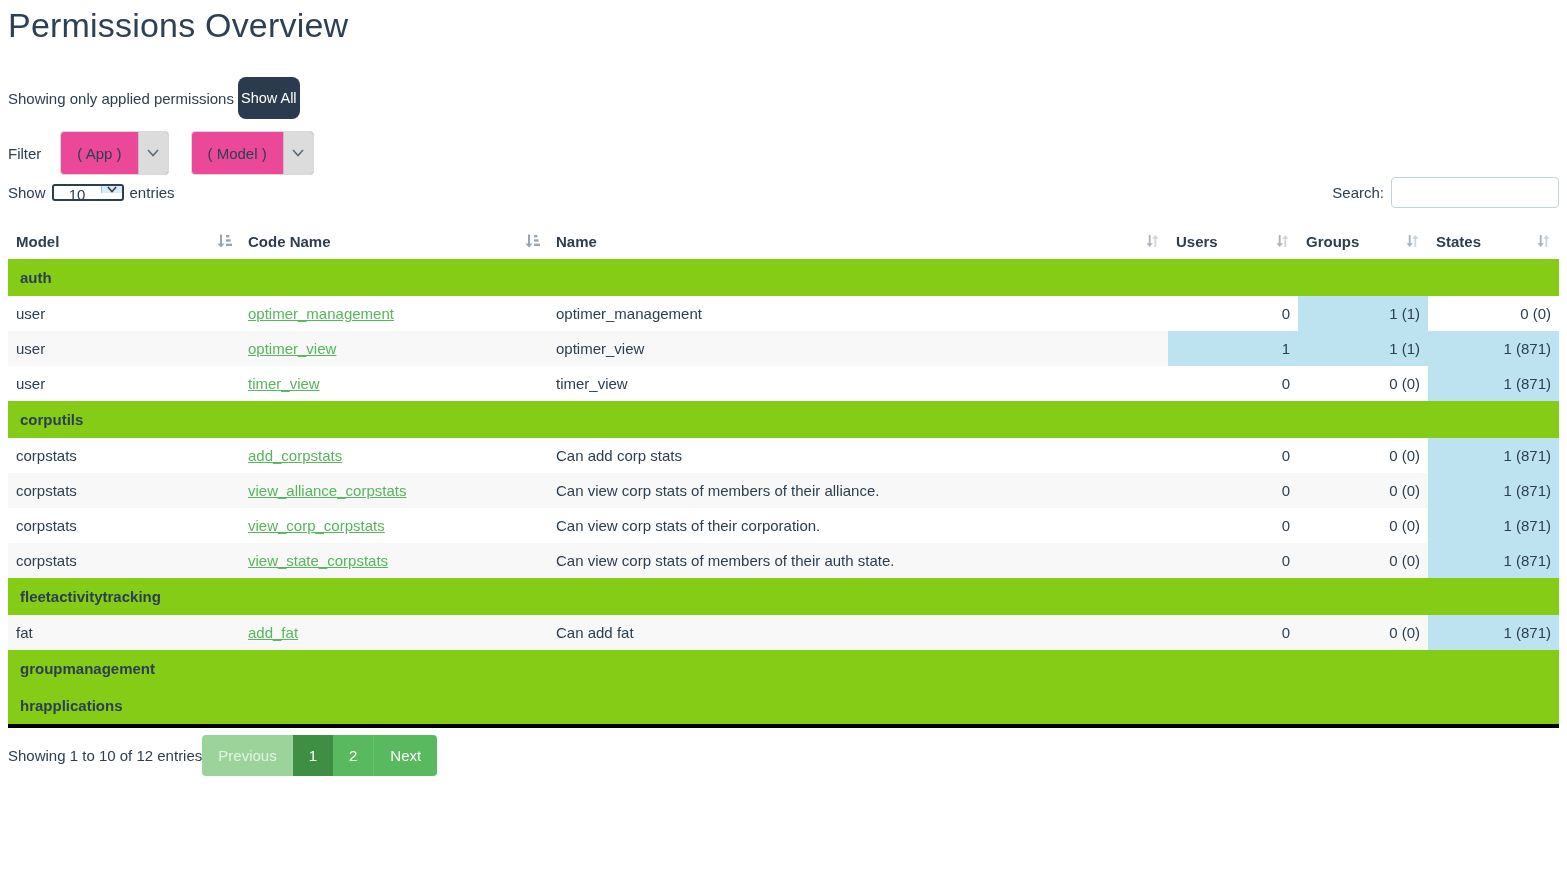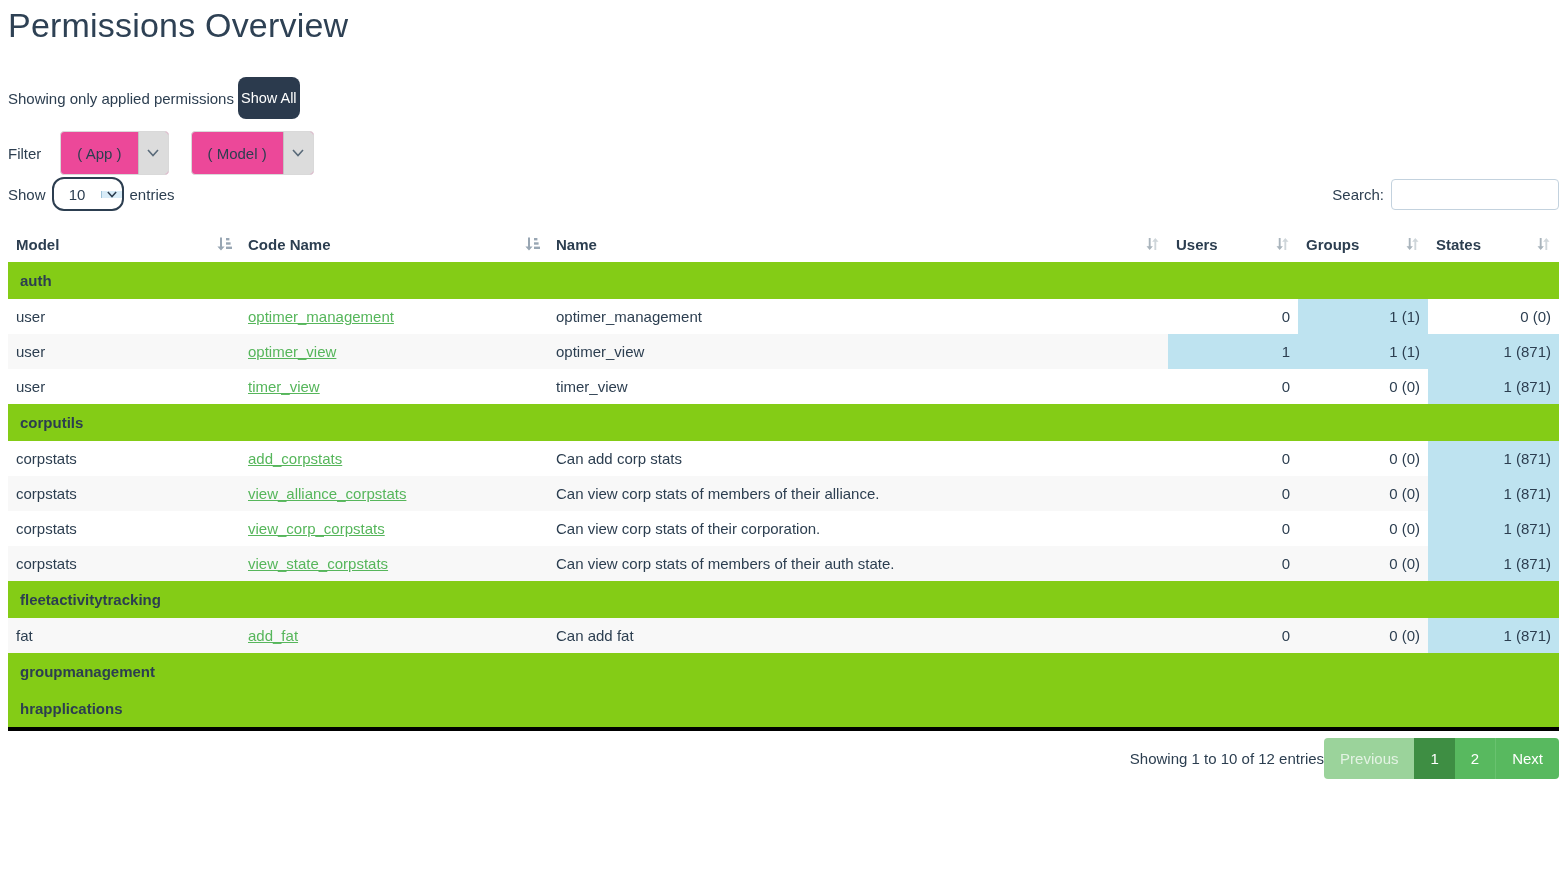--- a/index.html
+++ b/index.html
@@ -79,25 +79,25 @@
   .controls-row {
     display: flex;
     align-items: center;
     justify-content: space-between;
     margin-bottom: 15px;
   }
   .length-group { display: flex; align-items: center; }
   .length-label { font-size: 15px; margin-right: 6px; }
   .length-select {
     display: inline-flex;
-    align-items: center;
-    height: 34px;
+    align-items: flex-start;
+    height: 17px;
     width: 72px;
     border: 2px solid #2c3e50;
-    border-radius: 12px;
+    border-radius: 3px;
     overflow: hidden;
     margin-right: 6px;
     background: #ffffff;
     cursor: pointer;
   }
   .length-select .sel-text {
     flex: 1;
     display: flex;
     align-items: center;
     justify-content: center;
@@ -163,21 +163,21 @@
   .perm-table td.num { text-align: right; }
   .perm-table td.hl { background: #bee3f0 !important; }
   .perm-table a.code-link {
     color: #56b65b;
     text-decoration: underline;
   }
 
   .footer-row {
     display: flex;
     align-items: center;
-    justify-content: flex-end;
+    justify-content: flex-start;
     margin-top: 7px;
   }
   .footer-info { font-size: 15px; }
   .pagination { display: flex; }
   .page-btn {
     font-family: inherit;
     font-size: 15px;
     color: #ffffff;
     border: none;
     padding: 12px 16px;

